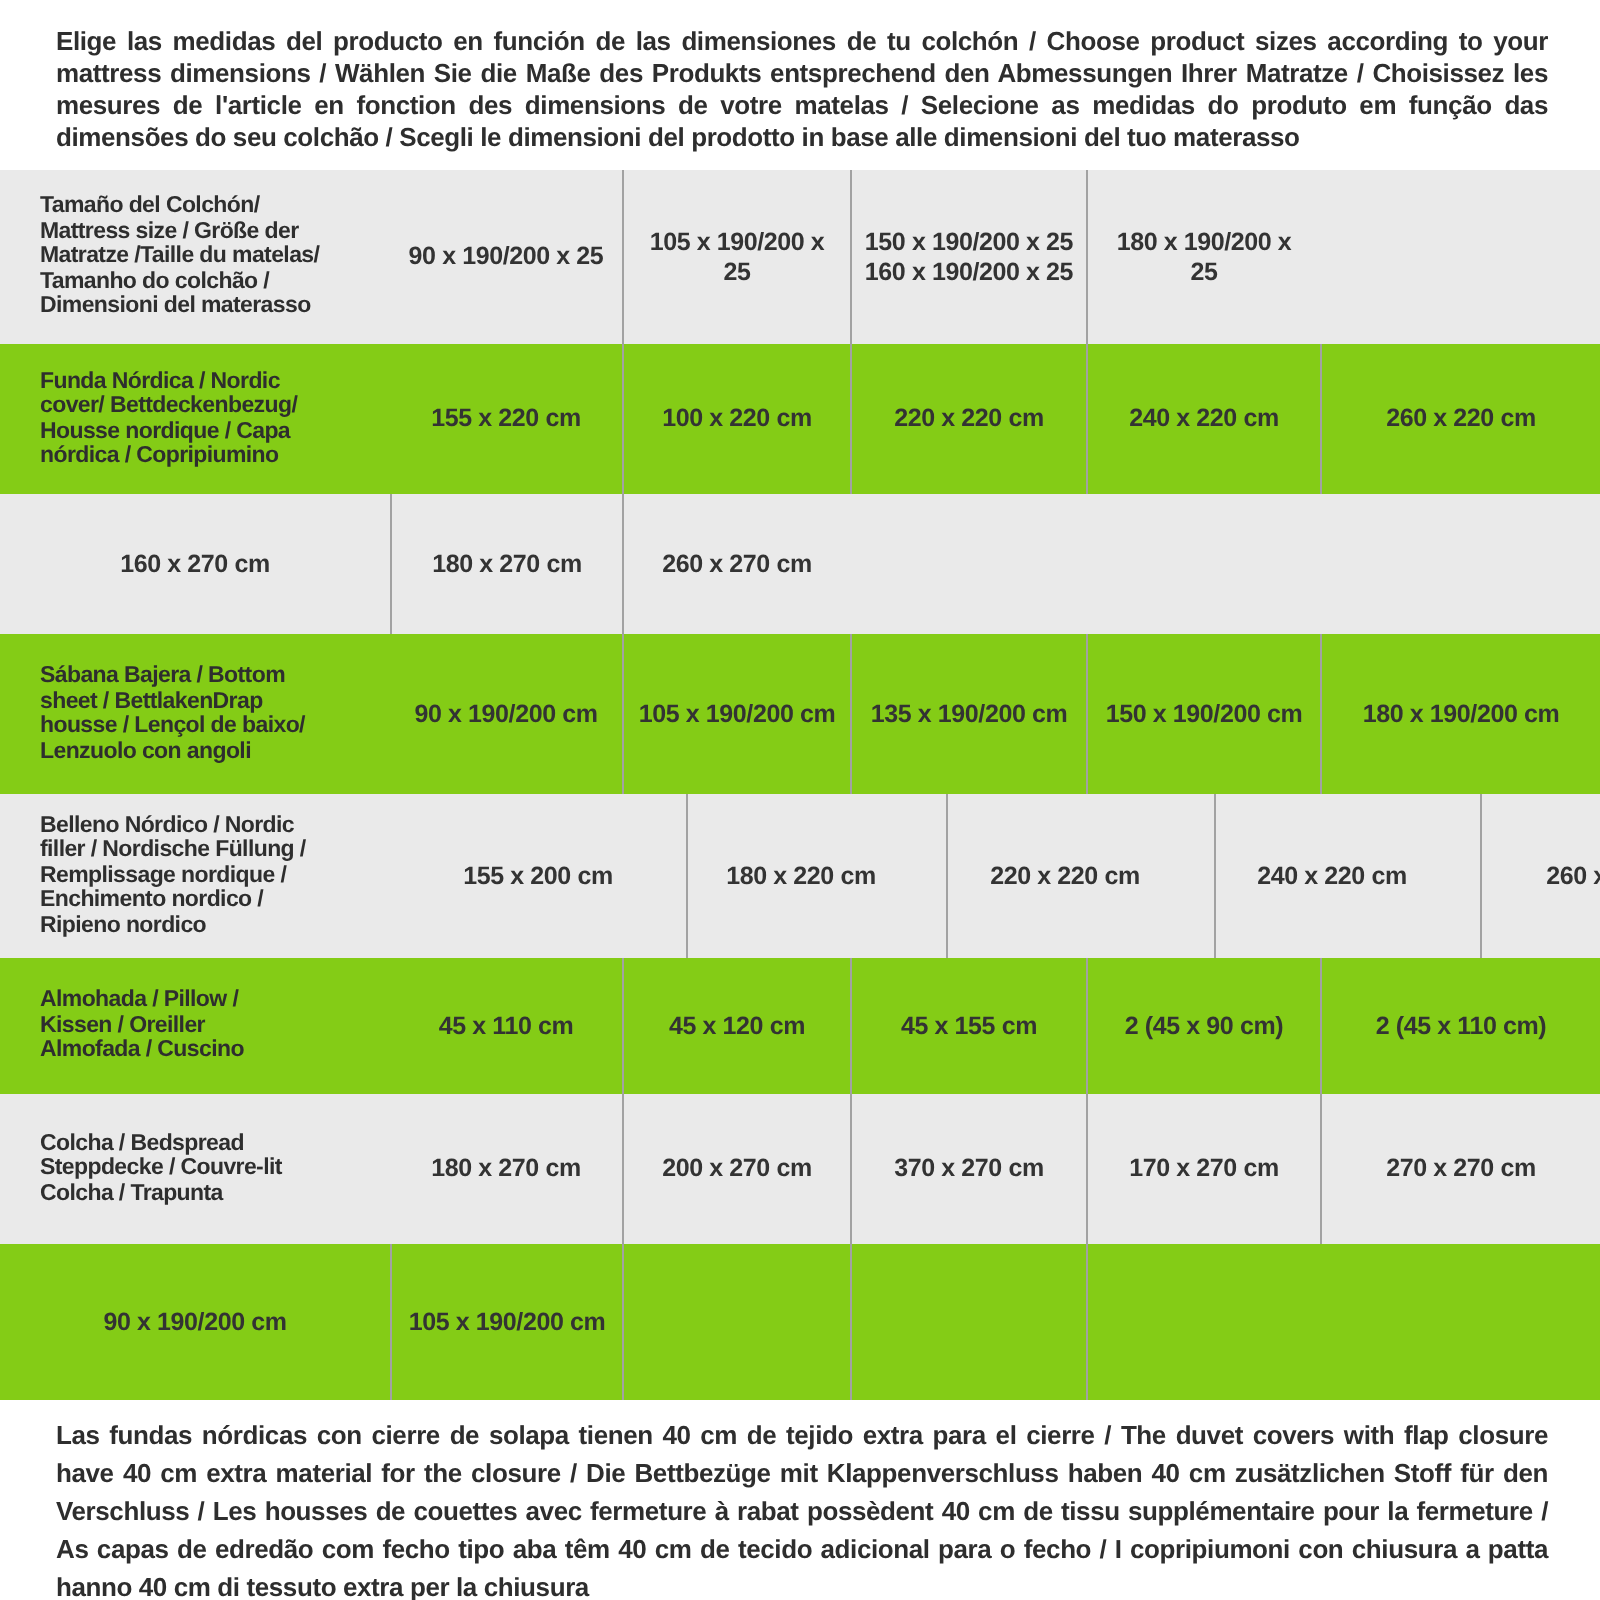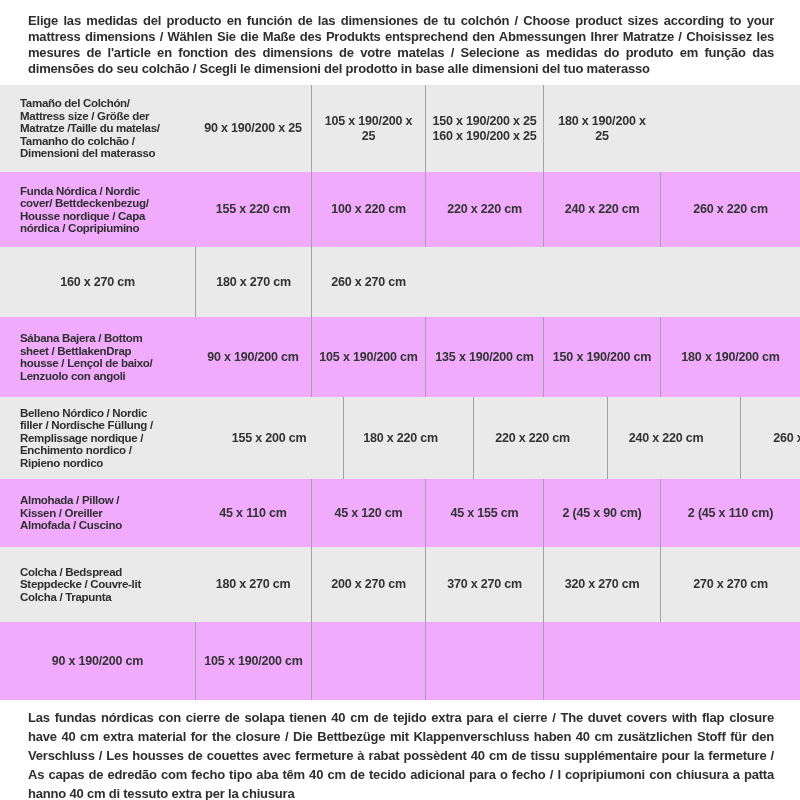--- a/index.html
+++ b/index.html
@@ -33,21 +33,21 @@
   .size-table {
     width: 800px;
     margin-top: 2px;
   }
   .row {
     display: grid;
     grid-template-columns: 195px 116px 114px 118px 117px 140px;
     align-items: stretch;
   }
   .row.stripe { background: #eaeaea; }
-  .row.plain  { background: #f0abfc; }
+  .row.plain  { background: #84cc16; }
   .row:nth-child(1) { min-height: 87px; }
   .row:nth-child(2) { min-height: 75px; }
   .row:nth-child(3) { min-height: 70px; }
   .row:nth-child(4) { min-height: 80px; }
   .row:nth-child(5) { min-height: 82px; gap: 16px; }
   .row:nth-child(6) { min-height: 68px; }
   .row:nth-child(7) { min-height: 75px; }
   .row:nth-child(8) { min-height: 78px; }
   .cell {
     display: flex;
@@ -161,21 +161,21 @@
       <div class="cell vdiv">2 (45 x 110 cm)</div>
     </div>
 
     <div class="row stripe">
       <div class="cell label">Colcha / Bedspread
 Steppdecke / Couvre-lit
 Colcha / Trapunta</div>
       <div class="cell">180 x 270 cm</div>
       <div class="cell vdiv">200 x 270 cm</div>
       <div class="cell vdiv">370 x 270 cm</div>
-      <div class="cell vdiv">320 x 270 cm</div>
+      <div class="cell vdiv">170 x 270 cm</div>
       <div class="cell vdiv">270 x 270 cm</div>
     </div>
 
     <div class="row plain">
       <div class="cell">90 x 190/200 cm</div>
       <div class="cell vdiv">105 x 190/200 cm</div>
       <div class="cell vdiv"></div>
       <div class="cell vdiv"></div>
       <div class="cell vdiv"></div>
     </div>

